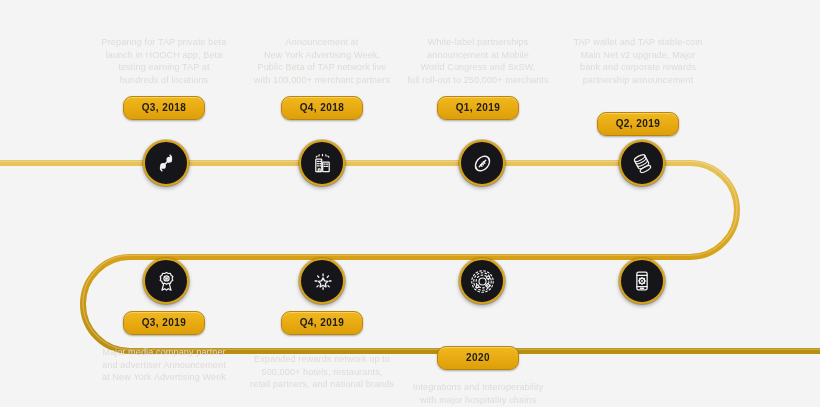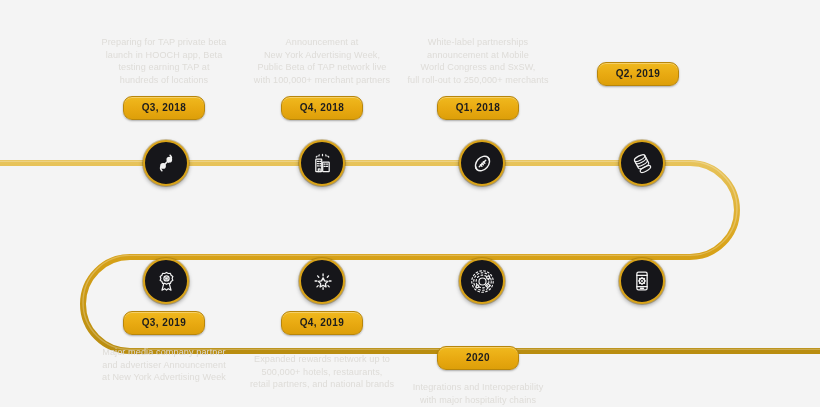--- a/index.html
+++ b/index.html
@@ -161,33 +161,37 @@
         <path d="M7.6 20.5v-3h1.9v3"></path>
       </svg>
     </div>
 
     <div class="milestone" style="left:396px; top:36px;">
       <div class="desc">White-label partnerships
 announcement at Mobile
 World Congress and SxSW,
 full roll-out to 250,000+ merchants</div>
       <div class="badge-wrap" style="margin-top:10px;">
-        <span class="badge">Q1, 2018</span>
+        <span class="badge">Q1, 2019</span>
       </div>
     </div>
     <div class="node" style="left:459px; top:140px;">
       <svg width="23" height="23" viewBox="0 0 24 24" fill="none" stroke="#f1f1f1" stroke-width="1.5" stroke-linecap="round" stroke-linejoin="round">
         <ellipse cx="12" cy="12" rx="6.2" ry="8.6" transform="rotate(42 12 12)"></ellipse>
         <path d="M8.6 15.4l6.8-6.8"></path>
         <path d="M9.9 13.3l1.5 1.5M11.4 11.8l1.5 1.5M12.9 10.3l1.5 1.5"></path>
         <path d="M6.1 17.9c-.7-.7-1.2-1.7-1.3-2.7M17.9 6.1c.7.7 1.2 1.7 1.3 2.7"></path>
       </svg>
     </div>
 
     <div class="milestone" style="left:556px; top:36px;">
+      <div class="desc">TAP wallet and TAP stable-coin
+Main Net v2 upgrade, Major
+bank and corporate rewards
+partnership announcement</div>
       <div class="badge-wrap" style="margin-top:26px;">
         <span class="badge">Q2, 2019</span>
       </div>
     </div>
     <div class="node" style="left:619px; top:140px;">
       <svg width="23" height="23" viewBox="0 0 24 24" fill="none" stroke="#f1f1f1" stroke-width="1.3" stroke-linecap="round" stroke-linejoin="round">
         <g transform="rotate(-28 12 12)">
           <ellipse cx="12" cy="5.6" rx="6" ry="2.3"></ellipse>
           <path d="M6 5.6v2.6c0 1.27 2.69 2.3 6 2.3s6-1.03 6-2.3V5.6"></path>
           <path d="M6 8.6v2.6c0 1.27 2.69 2.3 6 2.3s6-1.03 6-2.3V8.6"></path>

